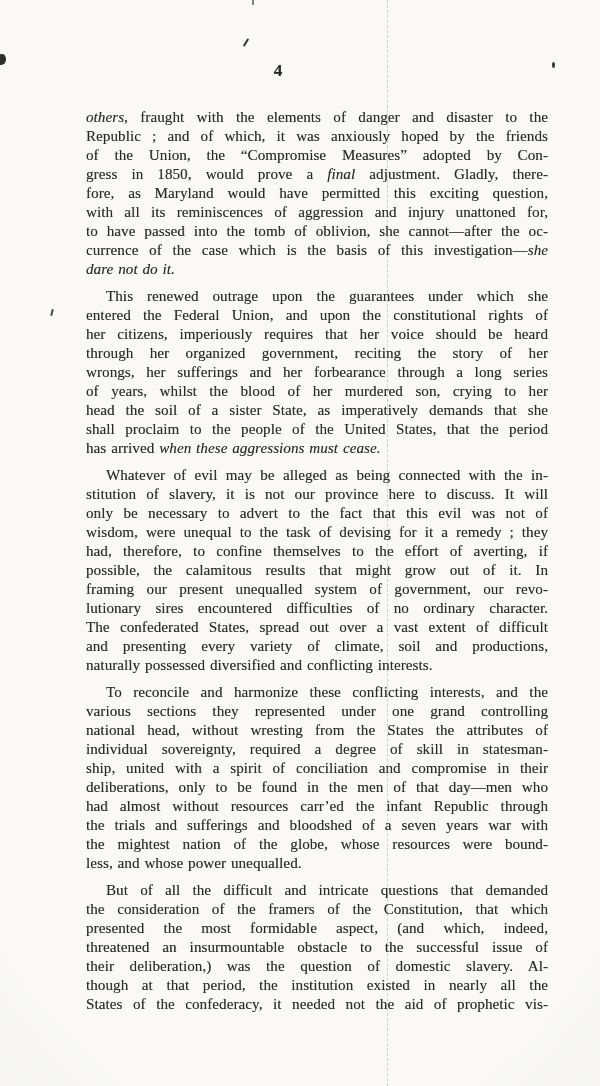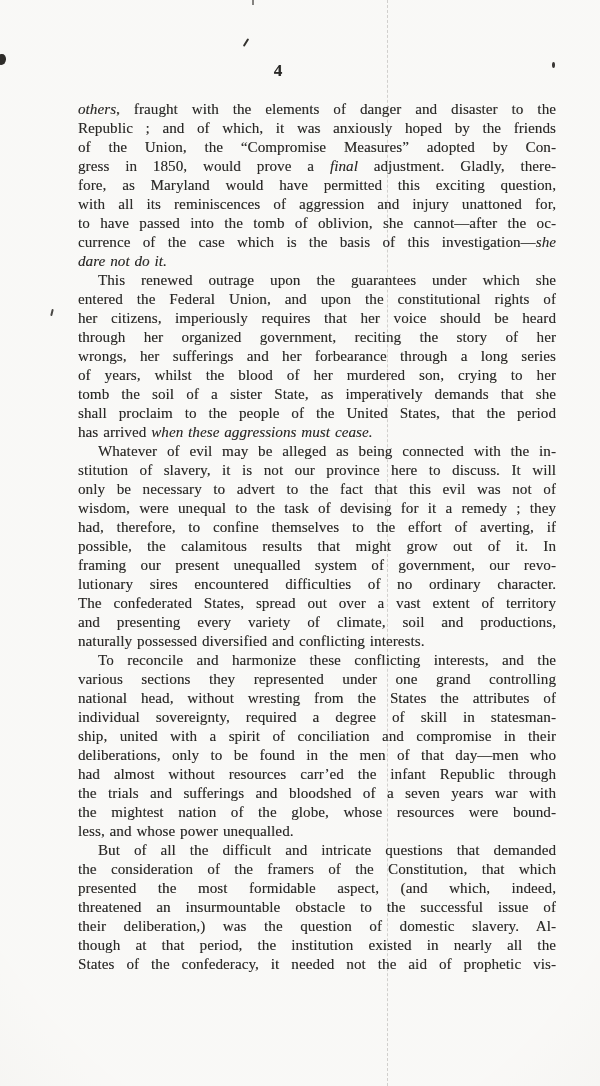--- a/index.html
+++ b/index.html
@@ -18,21 +18,21 @@
     font-size: 17px; font-weight: 700; color: #2a2927;
     text-shadow: 0.3px 0.3px 0.4px rgba(40,38,34,0.45);
   }
   .text-block {
     position: absolute; left: 78px; top: 100px; width: 478px;
     color: #2a2927;
     font-size: 15px; line-height: 19px;
     letter-spacing: 0.1px; word-spacing: 1px;
     text-shadow: 0.3px 0.3px 0.4px rgba(40,38,34,0.4);
   }
-  .para { margin: 0; }
+  .para { margin: 8px; }
   .line {
     height: 19px; overflow: hidden; white-space: nowrap;
     text-align: justify; text-align-last: justify;
   }
   .line.indent { text-indent: 20px; }
   .line.lastline { text-align-last: left; }
   .it { font-style: italic; }
   .gutter {
     position: absolute; left: 387px; top: 0; height: 1086px; width: 0;
     border-left: 1px dashed rgba(115,113,108,0.30);
@@ -61,34 +61,34 @@
         <div class="line"><span>currence of the case which is the basis of this investigation—</span><span class="it">she</span></div>
         <div class="line lastline"><span class="it">dare not do it.</span></div>
       </div>
       <div class="para">
         <div class="line indent"><span>This renewed outrage upon the guarantees under which she</span></div>
         <div class="line"><span>entered the Federal Union, and upon the constitutional rights of</span></div>
         <div class="line"><span>her citizens, imperiously requires that her voice should be heard</span></div>
         <div class="line"><span>through her organized government, reciting the story of her</span></div>
         <div class="line"><span>wrongs, her sufferings and her forbearance through a long series</span></div>
         <div class="line"><span>of years, whilst the blood of her murdered son, crying to her</span></div>
-        <div class="line"><span>tomb the soil of a sister State, as imperatively demands that she</span></div>
+        <div class="line"><span>head the soil of a sister State, as imperatively demands that she</span></div>
         <div class="line"><span>shall proclaim to the people of the United States, that the period</span></div>
         <div class="line lastline"><span>has arrived </span><span class="it">when these aggressions must cease.</span></div>
       </div>
       <div class="para">
         <div class="line indent"><span>Whatever of evil may be alleged as being connected with the in-</span></div>
         <div class="line"><span>stitution of slavery, it is not our province here to discuss. It will</span></div>
         <div class="line"><span>only be necessary to advert to the fact that this evil was not of</span></div>
         <div class="line"><span>wisdom, were unequal to the task of devising for it a remedy ; they</span></div>
         <div class="line"><span>had, therefore, to confine themselves to the effort of averting, if</span></div>
         <div class="line"><span>possible, the calamitous results that might grow out of it. In</span></div>
         <div class="line"><span>framing our present unequalled system of government, our revo-</span></div>
         <div class="line"><span>lutionary sires encountered difficulties of no ordinary character.</span></div>
-        <div class="line"><span>The confederated States, spread out over a vast extent of territory</span></div>
+        <div class="line"><span>The confederated States, spread out over a vast extent of difficult</span></div>
         <div class="line"><span>and presenting every variety of climate, soil and productions,</span></div>
         <div class="line lastline"><span>naturally possessed diversified and conflicting interests.</span></div>
       </div>
       <div class="para">
         <div class="line indent"><span>To reconcile and harmonize these conflicting interests, and the</span></div>
         <div class="line"><span>various sections they represented under one grand controlling</span></div>
         <div class="line"><span>national head, without wresting from the States the attributes of</span></div>
         <div class="line"><span>individual sovereignty, required a degree of skill in statesman-</span></div>
         <div class="line"><span>ship, united with a spirit of conciliation and compromise in their</span></div>
         <div class="line"><span>deliberations, only to be found in the men of that day—men who</span></div>

